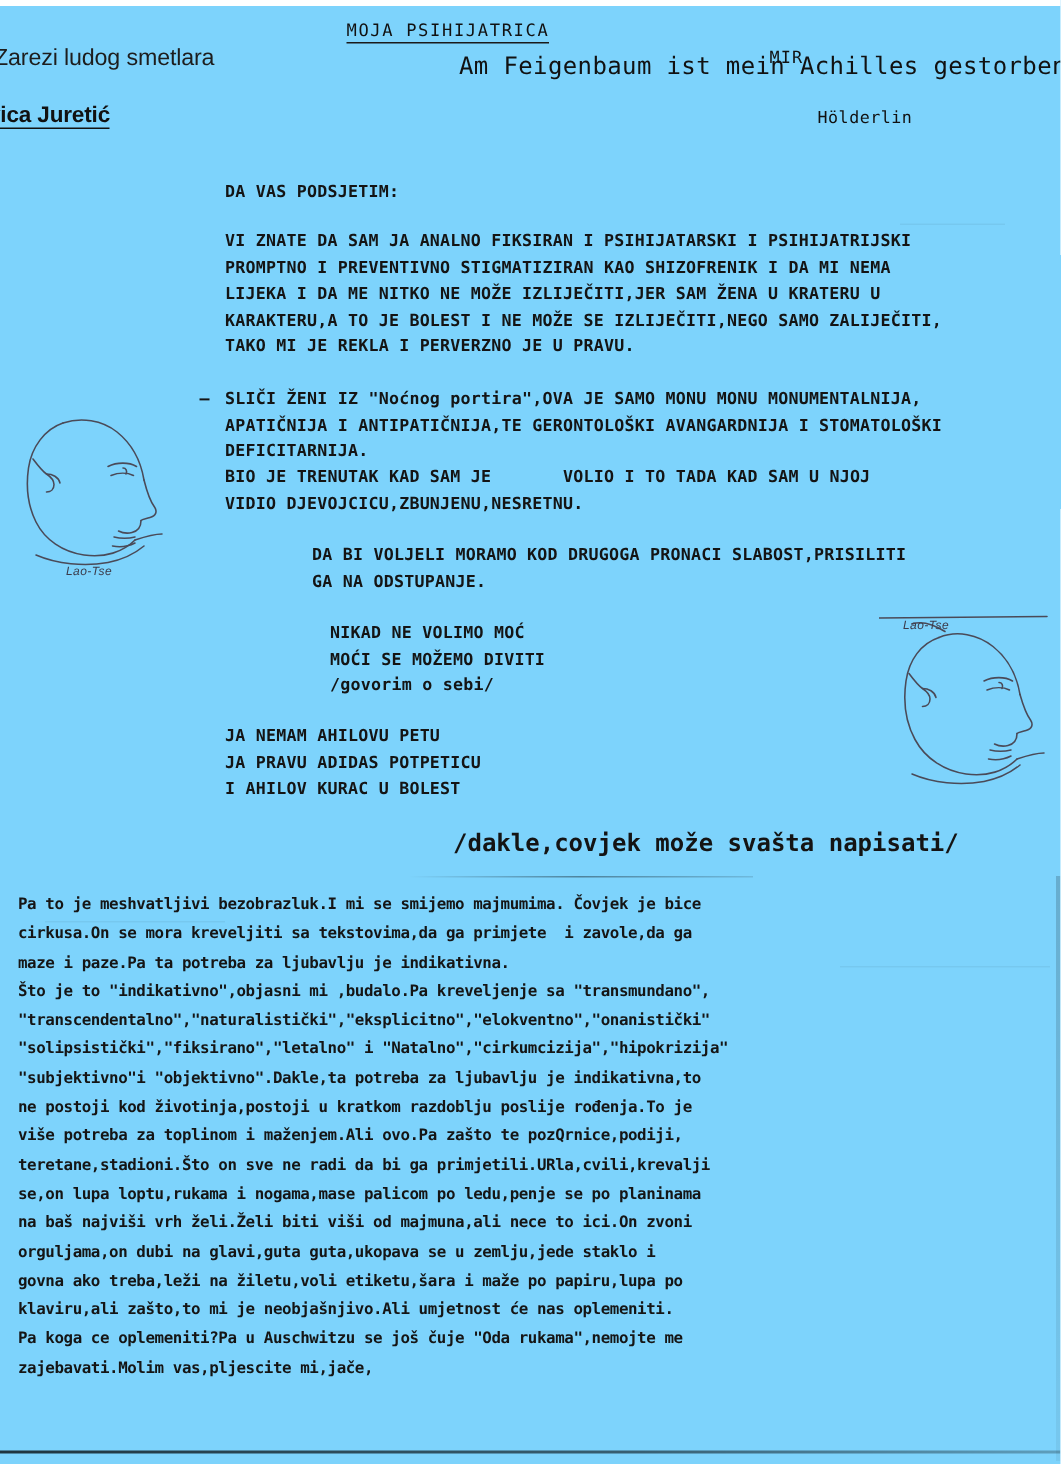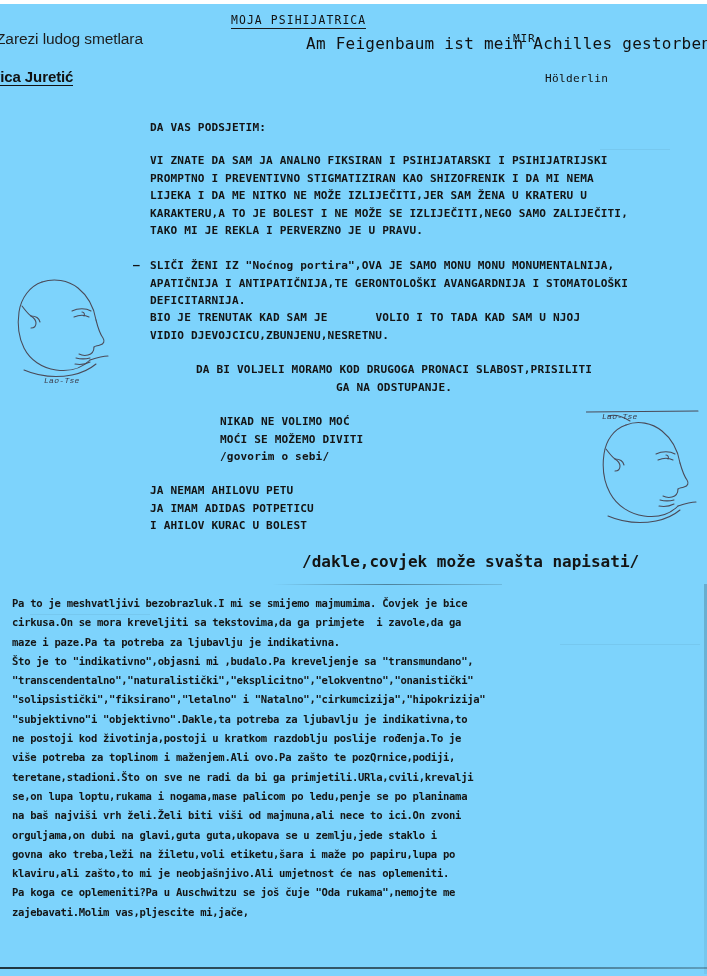--- a/index.html
+++ b/index.html
@@ -100,21 +100,21 @@
   }
 
   
   .blk { position: absolute; padding-left: 32px; }
 
   #b-podsjetim { left: 118px; top: 115px; }
   #b-p1        { left: 118px; top: 148px; }
   #b-dash      { left: 101px; top: 253px; }
   #b-p2        { left: 118px; top: 253px; }
   #b-p2b       { left: 118px; top: 305px; }
-  #b-p3        { left: 164px; top: 357px; text-align: center; }
+  #b-p3        { left: 176px; top: 357px; }
   #b-p4        { left: 188px; top: 409px; }
   #b-p5        { left: 118px; top: 478px; }
   #b-dakle     { left: 270px; top: 549px; }
 
   
   .gap { color: transparent; }
 
   
   .divider {
     position: absolute;
@@ -158,21 +158,21 @@
     color: #151515;
   }
 
   
   .face { position: absolute; }
   #face-left  { left: 4px;   top: 272px; width: 118px; height: 118px; }
   #face-right { left: 586px; top: 394px; width: 118px; height: 132px; }
   .face svg { display: block; width: 100%; height: 100%; }
   .face-label {
     position: absolute;
-    font-family: Liberation Mono, monospace;
+    font-family: Liberation Sans, sans-serif;
     font-style: italic;
     font-size: 8px;
     color: #3b3b4a;
     letter-spacing: 0.3px;
   }
   #face-left .face-label  { left: 40px; top: 100px; }
   #face-right .face-label { left: 16px; top: 14px; }
 
   
   .streak {
@@ -224,21 +224,21 @@
   </div>
 
   <div class="blk" id="b-p4">
     <div class="tw tw-upper">NIKAD NE VOLIMO MOĆ</div>
     <div class="tw tw-upper">MOĆI SE MOŽEMO DIVITI</div>
     <div class="tw tw-upper">/govorim o sebi/</div>
   </div>
 
   <div class="blk" id="b-p5">
     <div class="tw tw-upper">JA NEMAM AHILOVU PETU</div>
-    <div class="tw tw-upper">JA IMAM ADIDAS POTPETICU</div>
+    <div class="tw tw-upper">JA PRAVU ADIDAS POTPETICU</div>
     <div class="tw tw-upper">I AHILOV KURAC U BOLEST</div>
   </div>
 
   <div class="blk tw tw-mid" id="b-dakle">/dakle,covjek može svašta napisati/</div>
 
   <div class="face" id="face-left">
     <svg viewBox="0 0 118 118" xmlns="http://www.w3.org/2000/svg" fill="none" stroke="#4a4a58" stroke-width="1.05" stroke-linecap="round" stroke-linejoin="round">
       <path d="M38 6 C26 10 17 22 15 36 C13 50 15 62 20 72 C26 84 38 92 52 94 C66 96 78 92 86 84"></path>
       <path d="M38 6 C50 2 64 4 74 12 C84 20 90 32 92 44"></path>
       <path d="M92 44 C94 52 96 58 99 62 C101 65 100 68 96 69 C93 70 91 70 90 71"></path>

